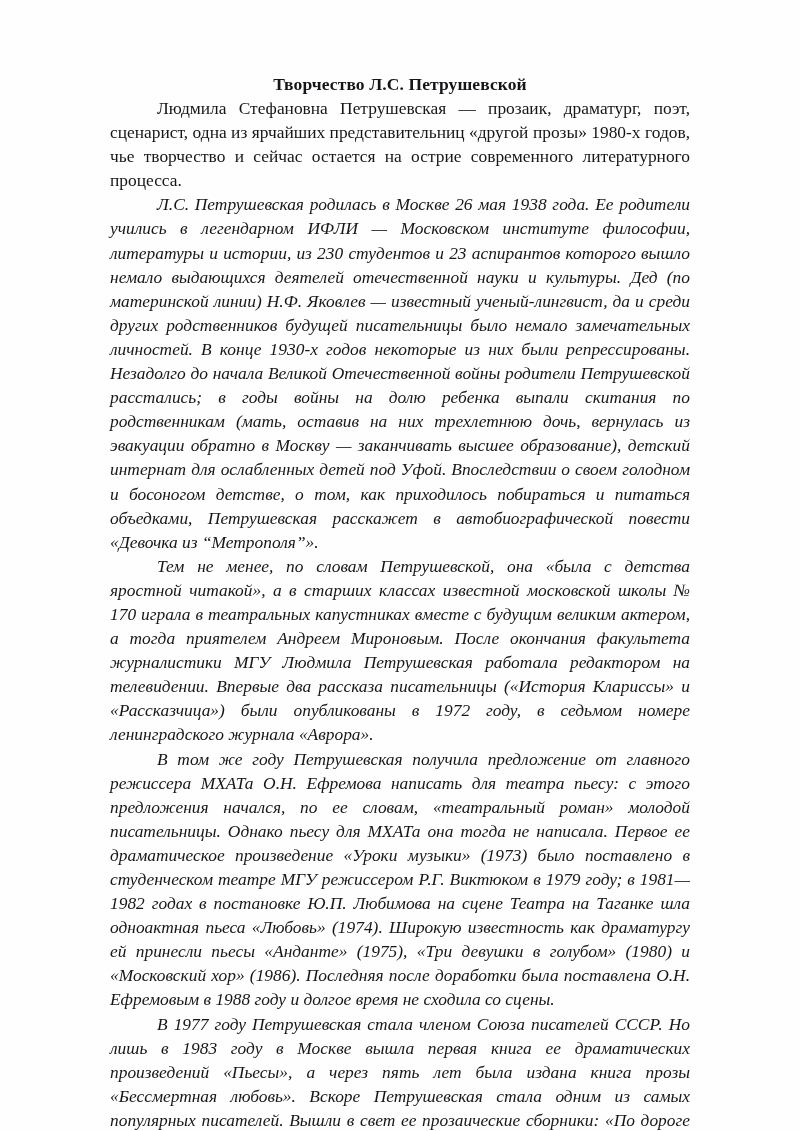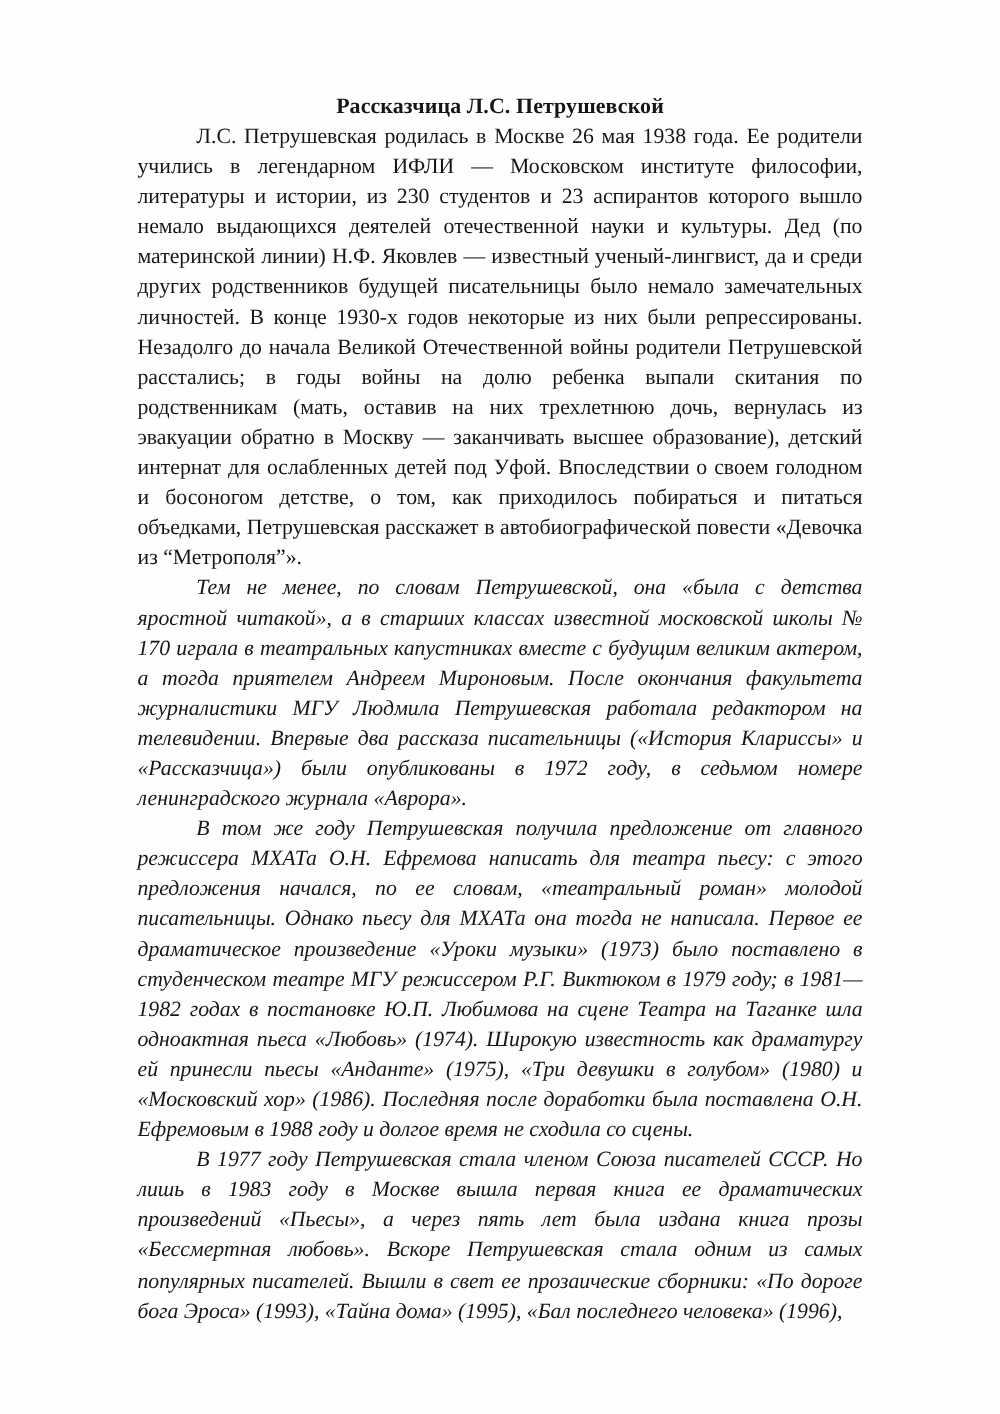--- a/index.html
+++ b/index.html
@@ -51,22 +51,23 @@
     margin-top: 0;
     font-style: italic;
   }
 </style>
 </head>
 <body>
 
 <div class="page">
   <div class="content">
 
-    <h1 class="doc-title">Рассказчица Л.С. Петрушевской</h1>
+    <h1 class="doc-title">Творчество Л.С. Петрушевской</h1>
 
+    <p class="para">Людмила Стефановна Петрушевская — прозаик, драматург, поэт, сценарист, одна из ярчайших представительниц «другой прозы» 1980-х годов, чье творчество и сейчас остается на острие современного литературного процесса.</p>
 
     <p class="para">Л.С. Петрушевская родилась в Москве 26 мая 1938 года. Ее родители учились в легендарном ИФЛИ — Московском институте философии, литературы и истории, из 230 студентов и 23 аспирантов которого вышло немало выдающихся деятелей отечественной науки и культуры. Дед (по материнской линии) Н.Ф. Яковлев — известный ученый-лингвист, да и среди других родственников будущей писательницы было немало замечательных личностей. В конце 1930-х годов некоторые из них были репрессированы. Незадолго до начала Великой Отечественной войны родители Петрушевской расстались; в годы войны на долю ребенка выпали скитания по родственникам (мать, оставив на них трехлетнюю дочь, вернулась из эвакуации обратно в Москву — заканчивать высшее образование), детский интернат для ослабленных детей под Уфой. Впоследствии о своем голодном и босоногом детстве, о том, как приходилось побираться и питаться объедками, Петрушевская расскажет в автобиографической повести «Девочка из “Метрополя”».</p>
 
     <p class="para">Тем не менее, по словам Петрушевской, она «была с детства яростной читакой», а в старших классах известной московской школы № 170 играла в театральных капустниках вместе с будущим великим актером, а тогда приятелем Андреем Мироновым. После окончания факультета журналистики МГУ Людмила Петрушевская работала редактором на телевидении. Впервые два рассказа писательницы («История Клариссы» и «Рассказчица») были опубликованы в 1972 году, в седьмом номере ленинградского журнала «Аврора».</p>
 
     <p class="para">В том же году Петрушевская получила предложение от главного режиссера МХАТа О.Н. Ефремова написать для театра пьесу: с этого предложения начался, по ее словам, «театральный роман» молодой писательницы. Однако пьесу для МХАТа она тогда не написала. Первое ее драматическое произведение «Уроки музыки» (1973) было поставлено в студенческом театре МГУ режиссером Р.Г. Виктюком в 1979 году; в 1981—1982 годах в постановке Ю.П. Любимова на сцене Театра на Таганке шла одноактная пьеса «Любовь» (1974). Широкую известность как драматургу ей принесли пьесы «Анданте» (1975), «Три девушки в голубом» (1980) и «Московский хор» (1986). Последняя после доработки была поставлена О.Н. Ефремовым в 1988 году и долгое время не сходила со сцены.</p>
 
     <p class="para">В 1977 году Петрушевская стала членом Союза писателей СССР. Но лишь в 1983 году в Москве вышла первая книга ее драматических произведений «Пьесы», а через пять лет была издана книга прозы «Бессмертная любовь». Вскоре Петрушевская стала одним из самых популярных писателей. Вышли в свет ее прозаические сборники: «По дороге бога Эроса» (1993), «Тайна дома» (1995), «Бал последнего человека» (1996),</p>
 
   </div>

